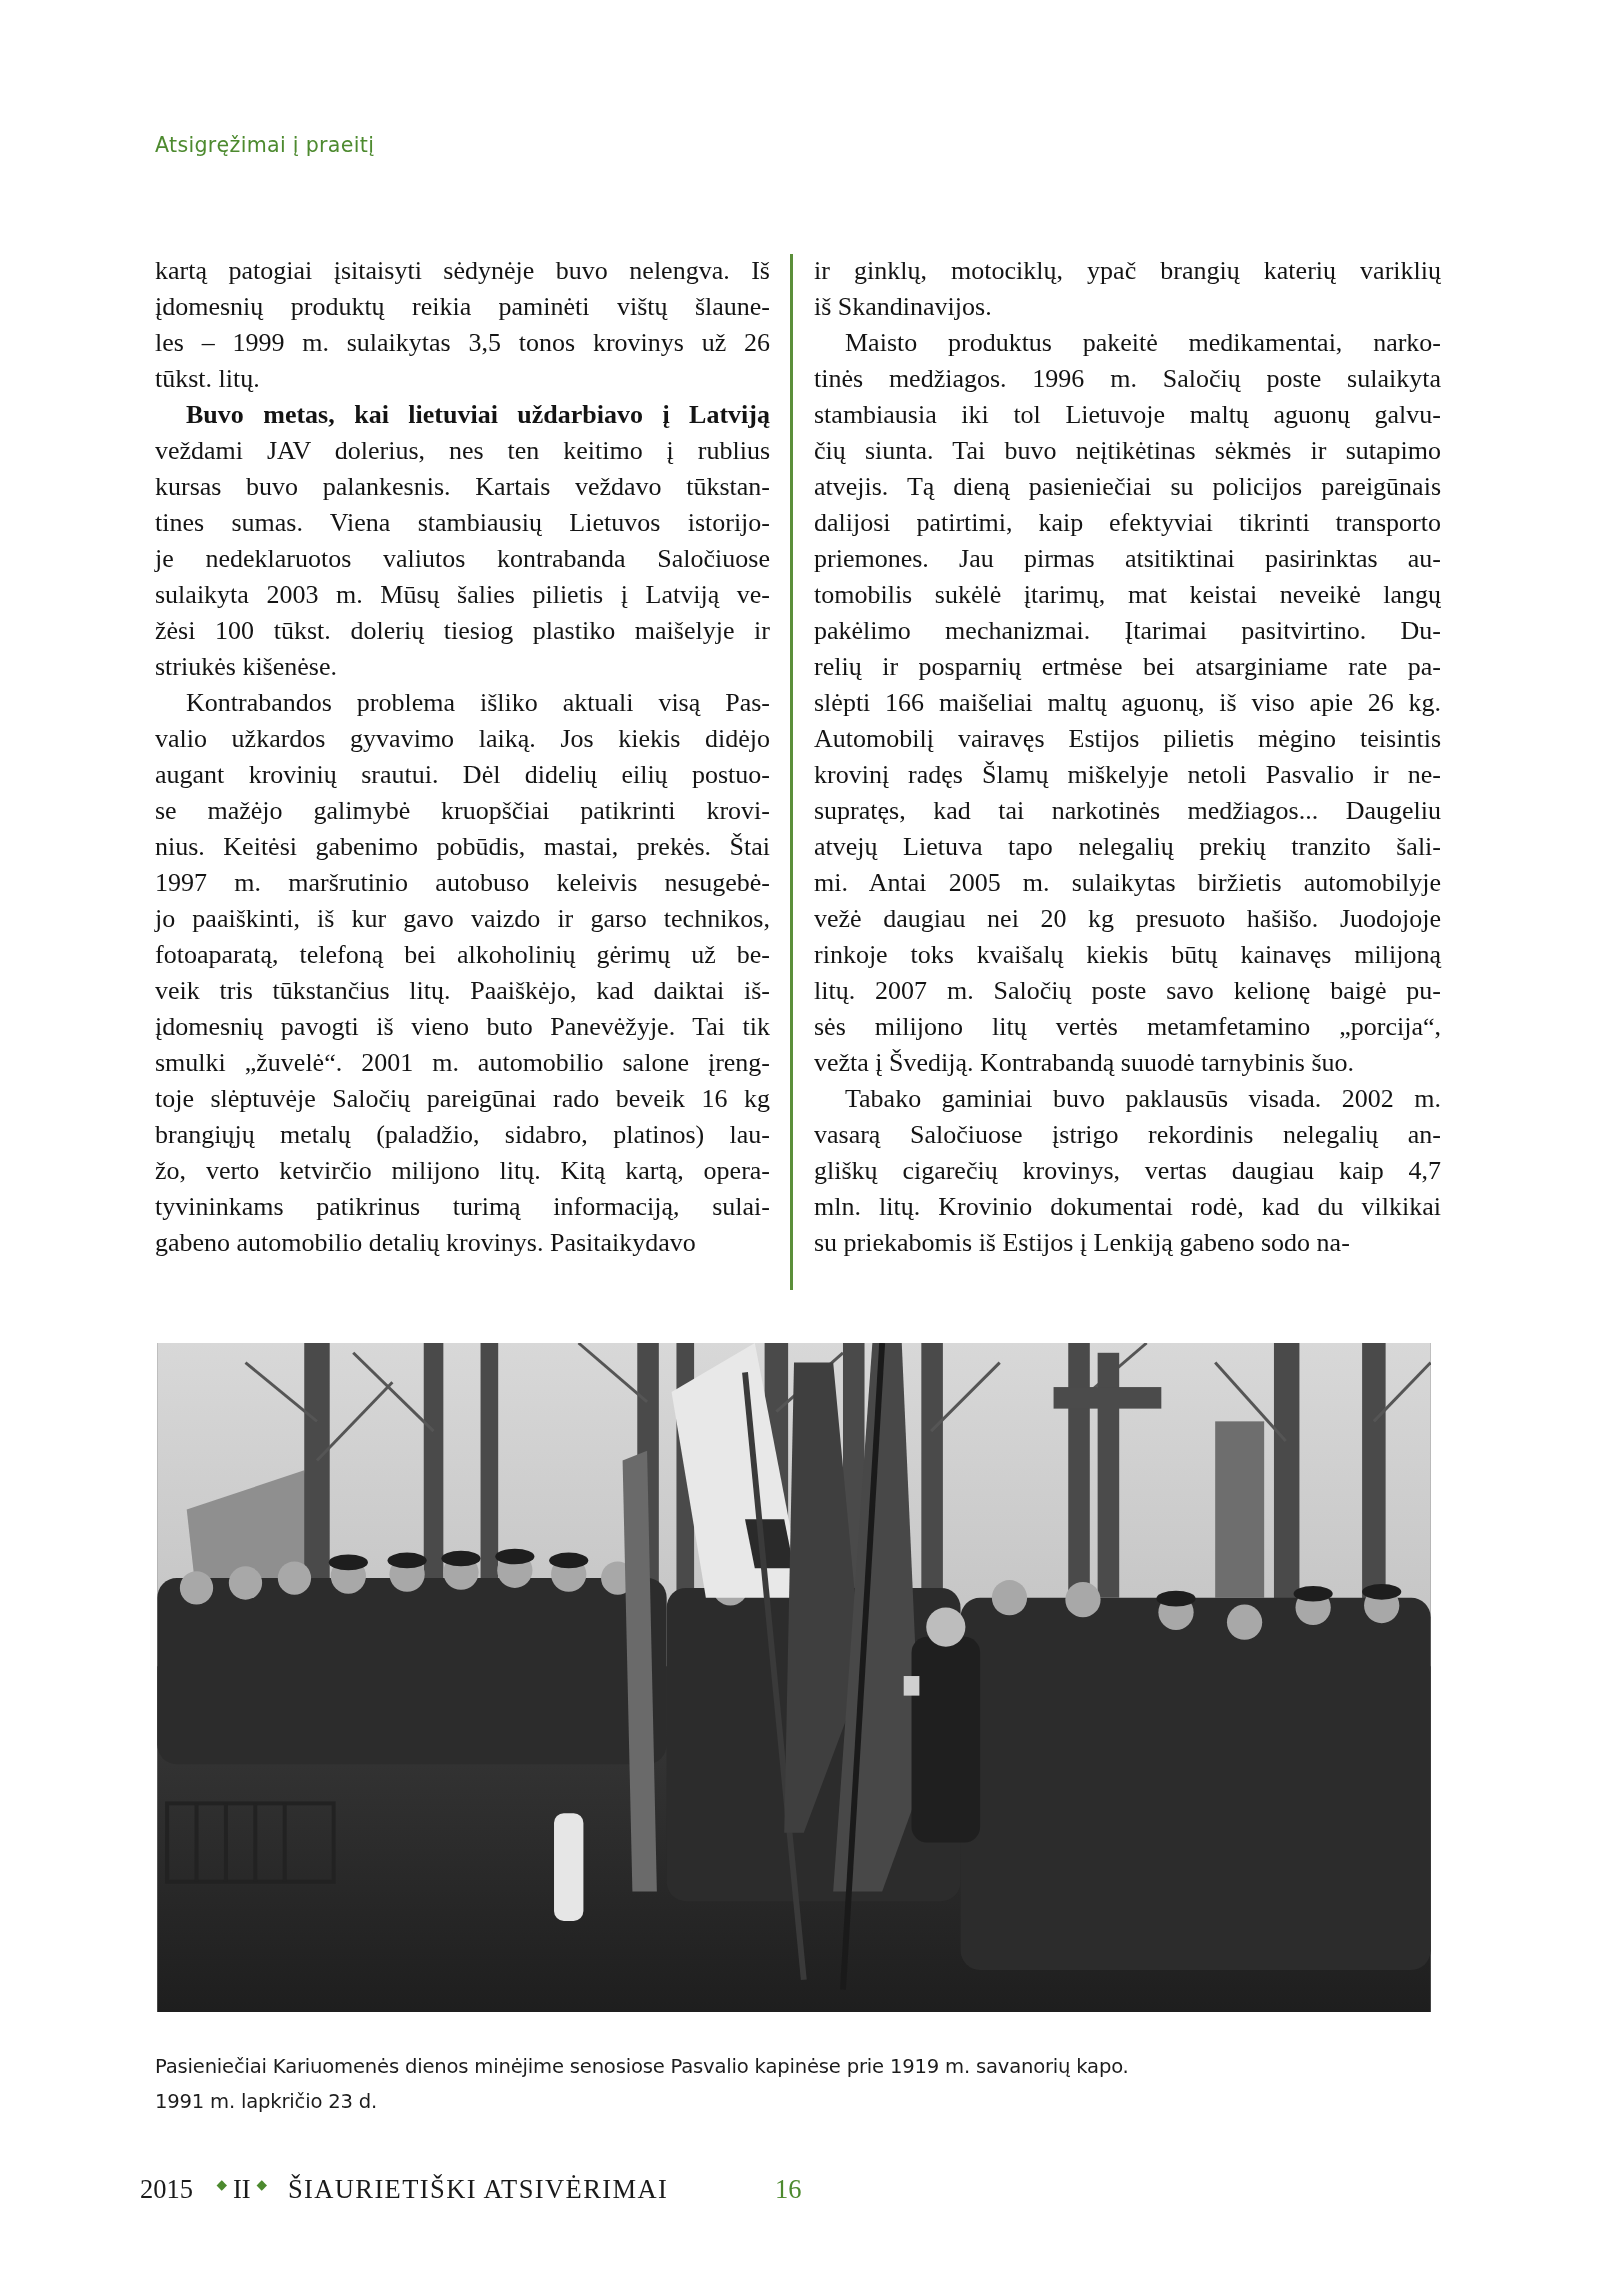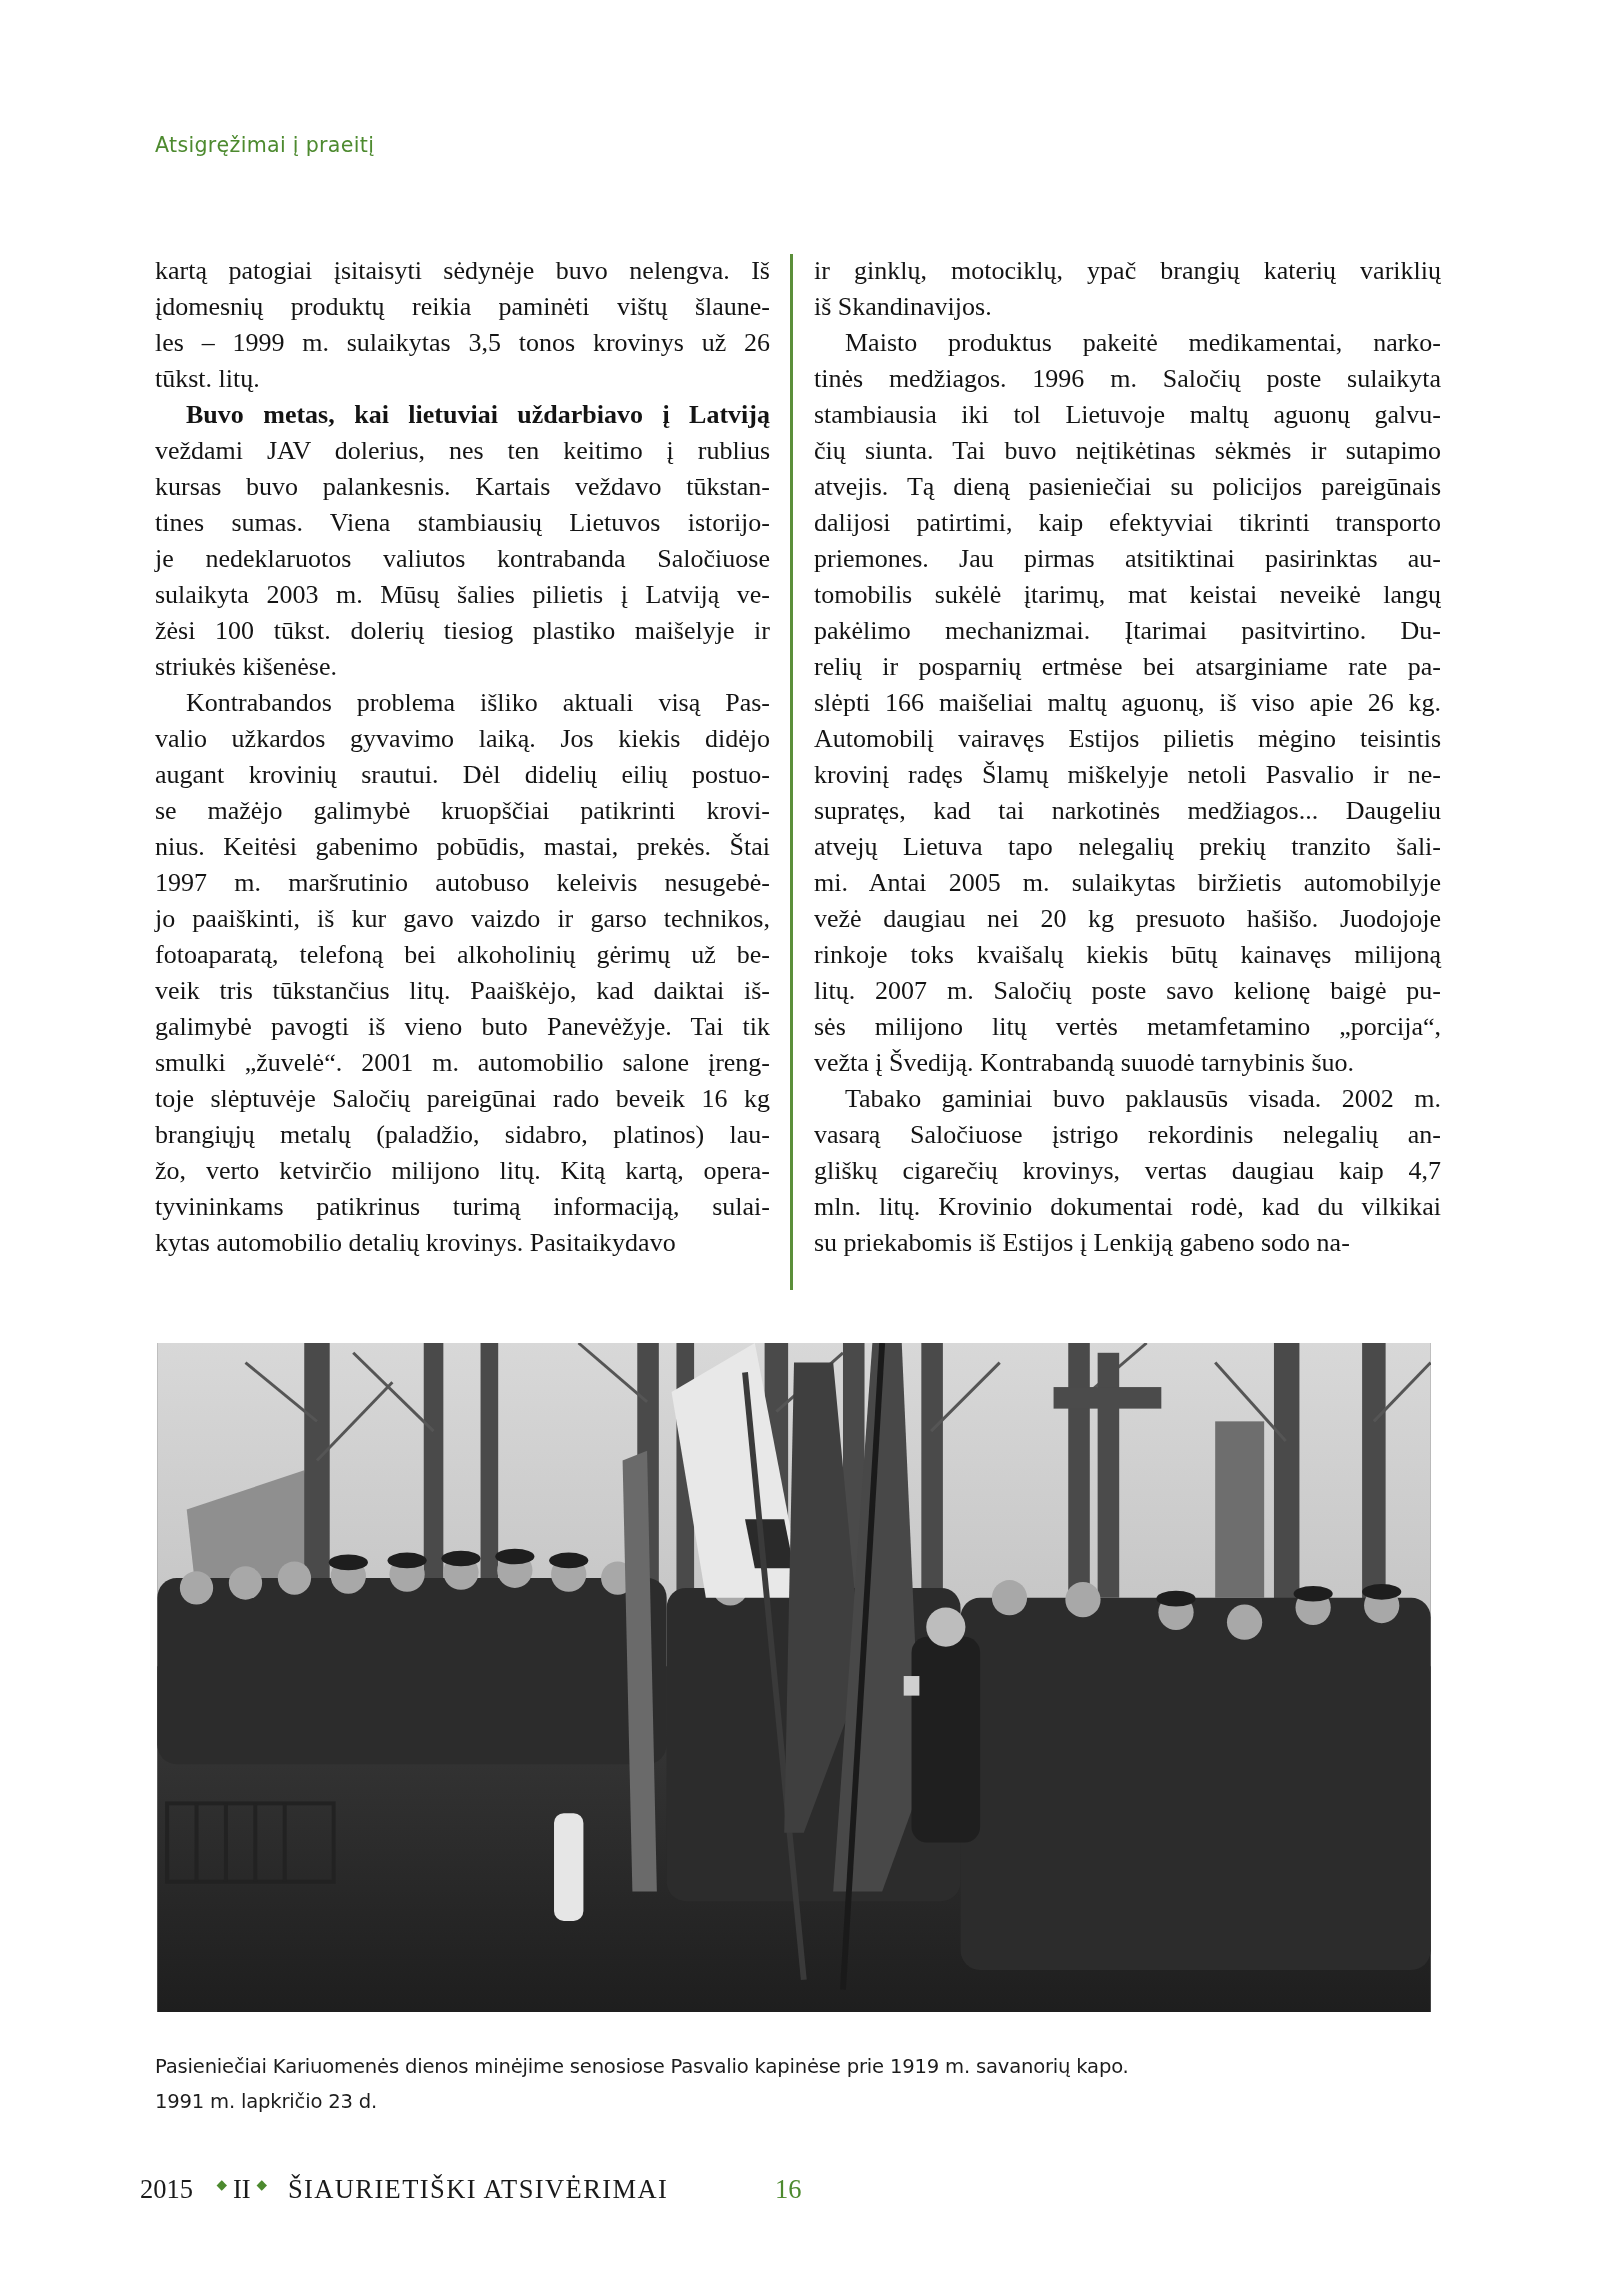--- a/index.html
+++ b/index.html
@@ -68,27 +68,27 @@
     <p>
       <span class="line" style="text-indent: 31px;">Kontrabandos problema išliko aktuali visą Pas-</span>
       <span class="line">valio užkardos gyvavimo laiką. Jos kiekis didėjo</span>
       <span class="line">augant krovinių srautui. Dėl didelių eilių postuo-</span>
       <span class="line">se mažėjo galimybė kruopščiai patikrinti krovi-</span>
       <span class="line">nius. Keitėsi gabenimo pobūdis, mastai, prekės. Štai</span>
       <span class="line">1997 m. maršrutinio autobuso keleivis nesugebė-</span>
       <span class="line">jo paaiškinti, iš kur gavo vaizdo ir garso technikos,</span>
       <span class="line">fotoaparatą, telefoną bei alkoholinių gėrimų už be-</span>
       <span class="line">veik tris tūkstančius litų. Paaiškėjo, kad daiktai iš-</span>
-      <span class="line">galimybė pavogti iš vieno buto Panevėžyje. Tai tik</span>
+      <span class="line">įdomesnių pavogti iš vieno buto Panevėžyje. Tai tik</span>
       <span class="line">smulki „žuvelė“. 2001 m. automobilio salone įreng-</span>
       <span class="line">toje slėptuvėje Saločių pareigūnai rado beveik 16 kg</span>
       <span class="line">brangiųjų metalų (paladžio, sidabro, platinos) lau-</span>
       <span class="line">žo, verto ketvirčio milijono litų. Kitą kartą, opera-</span>
       <span class="line">tyvininkams patikrinus turimą informaciją, sulai-</span>
-      <span class="line last">kytas automobilio detalių krovinys. Pasitaikydavo</span>
+      <span class="line last">gabeno automobilio detalių krovinys. Pasitaikydavo</span>
     </p>
   </div>
 <div class="divider"></div>
 <div class="col col-right" id="col-right">
     <p>
       <span class="line">ir ginklų, motociklų, ypač brangių katerių variklių</span>
       <span class="line last">iš Skandinavijos.</span>
     </p>
     <p>
       <span class="line" style="text-indent: 31px;">Maisto produktus pakeitė medikamentai, narko-</span>

